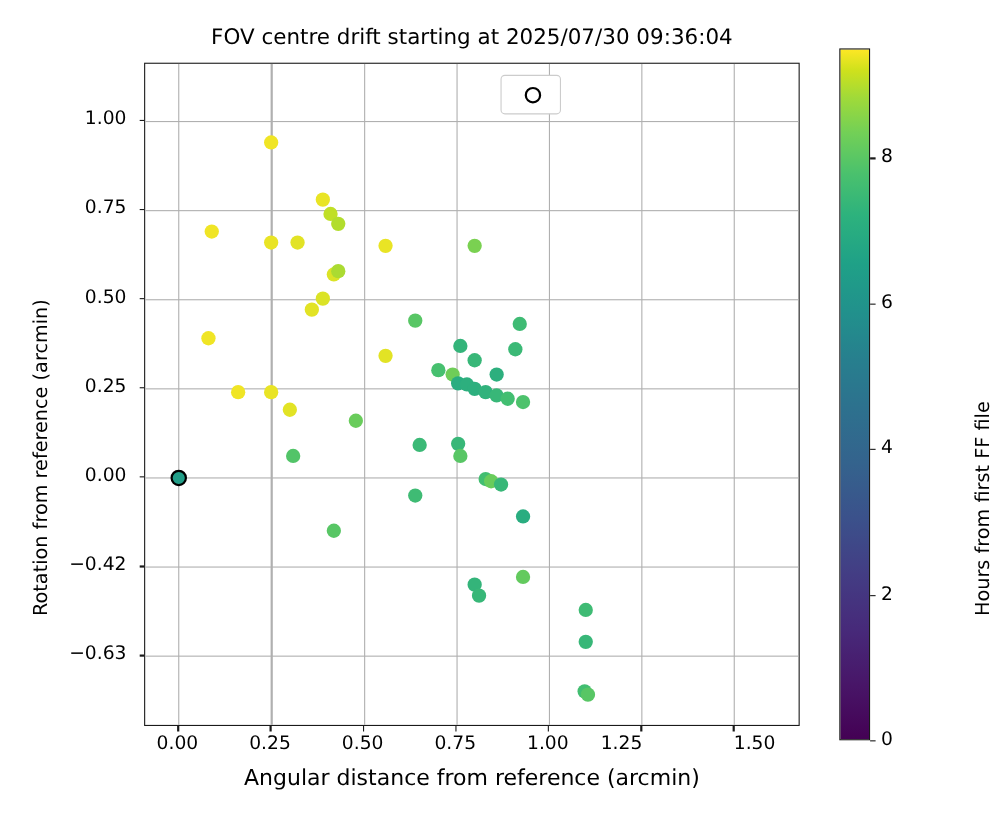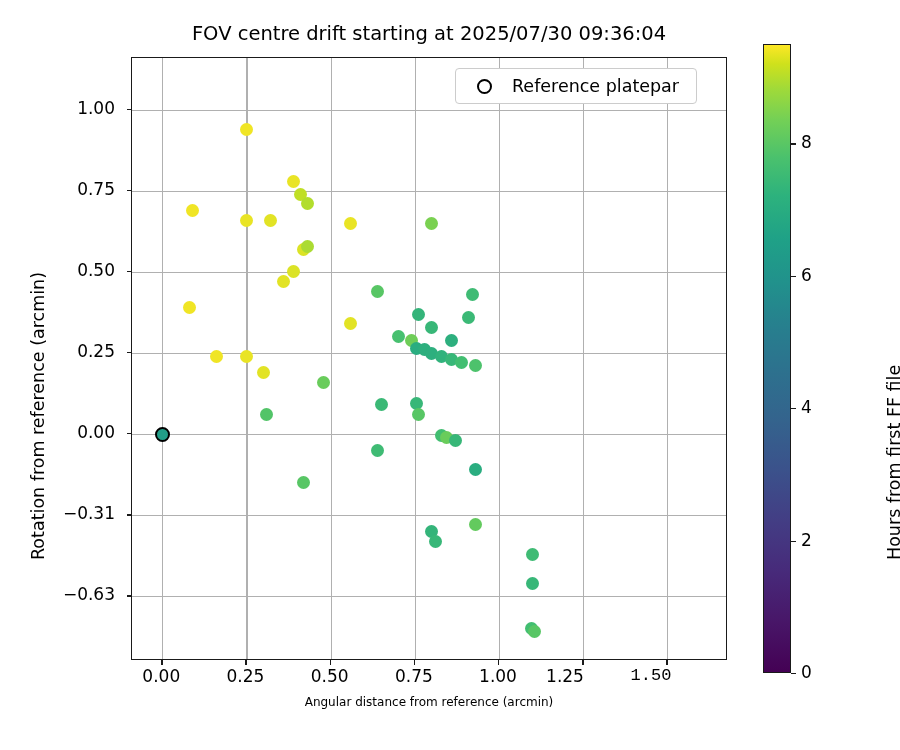--- a/index.html
+++ b/index.html
@@ -103,21 +103,21 @@
     text-align: right;
     font-size: 17px;
     margin-top: -11px;
   }
   #xlabel {
     position: absolute;
     left: 131px;
     top: 695px;
     width: 596px;
     text-align: center;
-    font-size: 12px;
+    font-size: 20px;
   }
   #ylabel {
     position: absolute;
     font-size: 17.5px;
     white-space: nowrap;
     transform-origin: 0 0;
     transform: translate(28px, 560px) rotate(-90deg);
     left: 0; top: 0;
   }
 
@@ -284,43 +284,42 @@
       <div class="ticklabel-x" style="left: 245.486px;">0.25</div>
       <div class="tick-x" style="left: 329.667px;"></div>
       <div class="ticklabel-x" style="left: 329.667px;">0.50</div>
       <div class="tick-x" style="left: 413.847px;"></div>
       <div class="ticklabel-x" style="left: 413.847px;">0.75</div>
       <div class="tick-x" style="left: 498.028px;"></div>
       <div class="ticklabel-x" style="left: 498.028px;">1.00</div>
       <div class="tick-x" style="left: 582.209px;"></div>
       <div class="ticklabel-x" style="left: 565px;">1.25</div>
       <div class="tick-x" style="left: 666.39px;"></div>
-      <div class="ticklabel-x" style="left: 651px; font-family: Liberation Mono, monospace;">1.50</div>
+      <div class="ticklabel-x" style="left: 686px;">1.50</div>
       <div class="tick-y" style="top: 595.161px;"></div>
       <div class="ticklabel-y" style="top: 595.161px;">−0.63</div>
       <div class="tick-y" style="top: 514.113px;"></div>
-      <div class="ticklabel-y" style="top: 514.113px;">−0.31</div>
+      <div class="ticklabel-y" style="top: 514.113px;">−0.42</div>
       <div class="tick-y" style="top: 433.065px;"></div>
       <div class="ticklabel-y" style="top: 433.065px;">0.00</div>
       <div class="tick-y" style="top: 352.016px;"></div>
       <div class="ticklabel-y" style="top: 352.016px;">0.25</div>
       <div class="tick-y" style="top: 270.968px;"></div>
       <div class="ticklabel-y" style="top: 270.968px;">0.50</div>
       <div class="tick-y" style="top: 189.919px;"></div>
       <div class="ticklabel-y" style="top: 189.919px;">0.75</div>
       <div class="tick-y" style="top: 108.871px;"></div>
       <div class="ticklabel-y" style="top: 108.871px;">1.00</div>
     </div>
 
   <div id="xlabel">Angular distance from reference (arcmin)</div>
   <div id="ylabel">Rotation from reference (arcmin)</div>
 
   <div id="legend">
     <span id="legend-marker"></span>
-    <span id="legend-text">Reference platepar</span>
   </div>
 
   <div id="colorbar-wrap">
     <div id="colorbar-gradient"></div>
   <div class="cb-tick" style="top: 629px;"></div>
       <div class="cb-ticklabel" style="top: 629px;">0</div>
       <div class="cb-tick" style="top: 496.579px;"></div>
       <div class="cb-ticklabel" style="top: 496.579px;">2</div>
       <div class="cb-tick" style="top: 364.158px;"></div>
       <div class="cb-ticklabel" style="top: 364.158px;">4</div>

